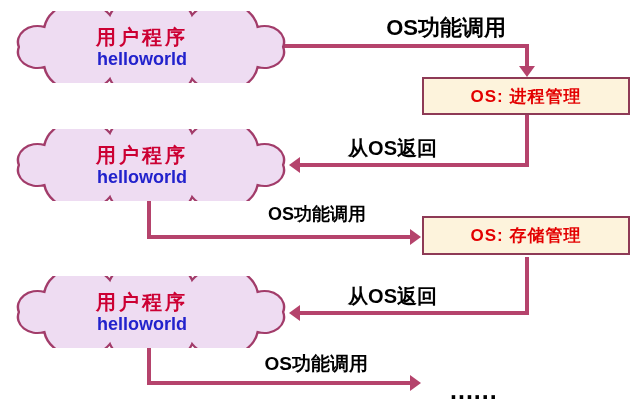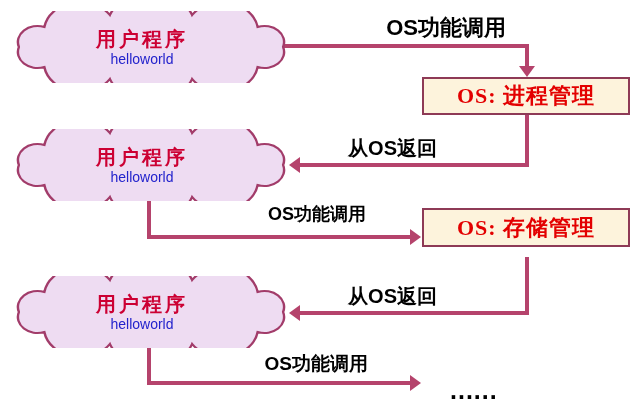--- a/index.html
+++ b/index.html
@@ -10,40 +10,40 @@
   html,body{margin:0;padding:0;}
   body{background:#ffffff;font-family:"Liberation Sans",sans-serif;}
   .stage{position:relative;width:631px;height:408px;background:#ffffff;overflow:hidden;margin-left:12px;}
 
   .cloud{position:absolute;width:274px;height:72px;z-index:2;}
   .cloud svg{position:absolute;left:0;top:0;width:274px;height:72px;}
   .cloud-text{position:absolute;left:0;top:0;right:18px;bottom:0;display:flex;
     flex-direction:column;align-items:center;justify-content:center;z-index:3;}
   .cloud-title{color:var(--cloud-title);font-size:20px;font-weight:bold;
     letter-spacing:3px;line-height:1.2;}
-  .cloud-sub{color:var(--cloud-subtitle);font-size:14px;font-weight:normal;line-height:1.15;}
+  .cloud-sub{color:var(--cloud-subtitle);font-size:18px;font-weight:bold;line-height:1.15;}
 
   .hline,.vline{position:absolute;background:var(--arrow);z-index:1;}
   .hline{height:4px;}
   .vline{width:4px;}
   .ah{position:absolute;width:0;height:0;z-index:1;}
   .ah-down{border-left:8px solid transparent;border-right:8px solid transparent;
     border-top:11px solid var(--arrow);}
   .ah-left{border-top:8px solid transparent;border-bottom:8px solid transparent;
     border-right:11px solid var(--arrow);}
   .ah-right{border-top:8px solid transparent;border-bottom:8px solid transparent;
     border-left:11px solid var(--arrow);}
 
   .lbl{position:absolute;color:var(--label-text);font-weight:bold;text-align:right;
     white-space:nowrap;z-index:2;}
 
   .osbox{position:absolute;left:410px;width:208px;box-sizing:border-box;
     background:var(--box-bg);border:2px solid var(--box-border);
     display:flex;align-items:center;justify-content:center;z-index:2;}
-  .osbox span{color:var(--box-text);font-size:22px;font-weight:bold;letter-spacing:1px;font-family:Liberation Serif, serif;}
+  .osbox span{color:var(--box-text);font-size:17px;font-weight:bold;letter-spacing:1px;}
 
   .dots{position:absolute;color:var(--label-text);font-weight:bold;font-size:25px;
     letter-spacing:1px;z-index:2;}
 </style>
 </head>
 <body>
 
 <div class="stage">
 
   <div class="cloud" style="left:2px;top:11px;">
@@ -78,21 +78,21 @@
       <div class="cloud-title">用户程序</div>
       <div class="cloud-sub">helloworld</div>
     </div>
   </div>
 
   <div class="vline" style="left:135px;top:197px;height:42px;"></div>
   <div class="hline" style="left:135px;top:235px;width:264px;"></div>
   <div class="ah ah-right" style="left:398px;top:229px;"></div>
   <div class="lbl" style="left:224px;top:202px;width:130px;font-size:18px;">OS功能调用</div>
 
-  <div class="osbox" style="top:208px;height:39px;">
+  <div class="osbox" style="top:216px;height:39px;">
     <span>OS: 存储管理</span>
   </div>
 
   <div class="vline" style="left:513px;top:257px;height:58px;"></div>
   <div class="hline" style="left:286px;top:311px;width:231px;"></div>
   <div class="ah ah-left" style="left:277px;top:305px;"></div>
   <div class="lbl" style="left:325px;top:283px;width:100px;font-size:20px;">从OS返回</div>
 
   <div class="cloud" style="left:2px;top:276px;">
     <svg viewBox="0 0 280 90" preserveAspectRatio="none">

